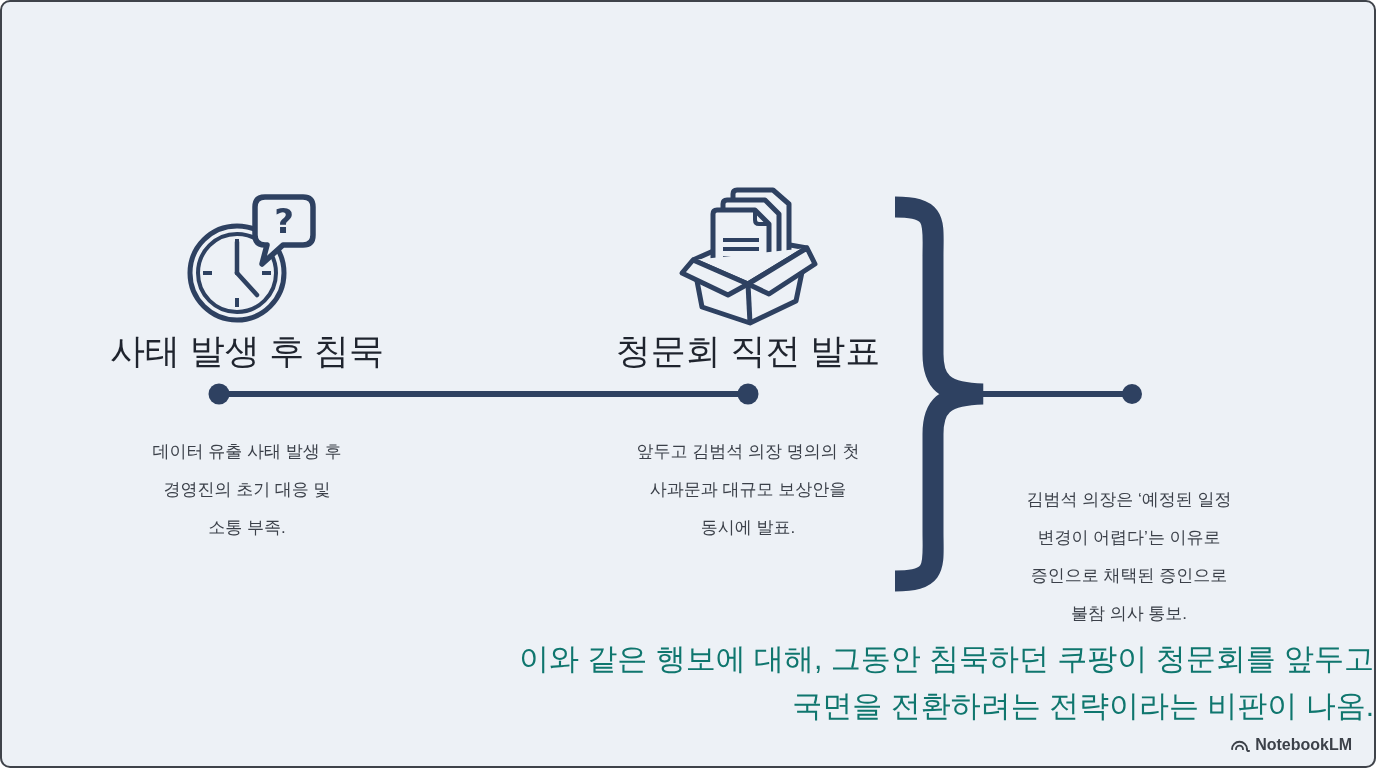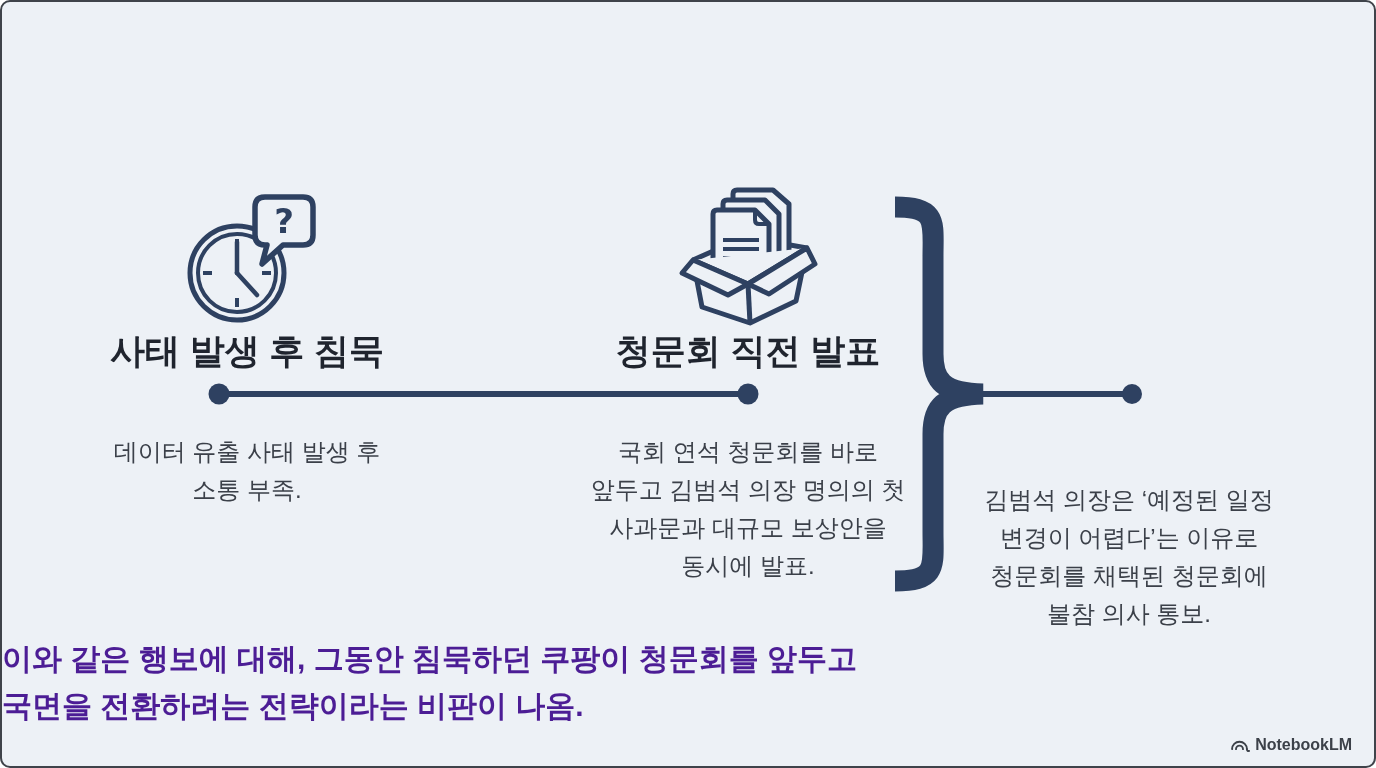--- a/index.html
+++ b/index.html
@@ -17,33 +17,33 @@
     position:absolute;left:78px;top:70px;width:1240px;
     font-size:53px;font-weight:800;letter-spacing:-1px;
     color:#2e333c;line-height:1.15;white-space:nowrap;
   }
   .col{position:absolute;top:184px;text-align:center;}
   .col-1{left:95px;width:300px;}
   .col-2{left:590px;width:312px;}
   .col-3{left:977px;width:300px;}
   .icon-wrap{height:138px;display:flex;align-items:center;justify-content:center;}
   .col-heading{
-    margin-top:4px;font-size:35px;font-weight:700;color:#1f242e;white-space:nowrap;
+    margin-top:4px;font-size:35px;font-weight:400;color:#1f242e;white-space:nowrap;
   }
   .overlay{position:absolute;left:0;top:0;pointer-events:none;}
   .body-text{
     position:absolute;top:431px;text-align:center;
-    font-size:24px;line-height:38px;font-weight:500;color:#3b4049;
+    font-size:17px;line-height:38px;font-weight:500;color:#3b4049;
   }
   .body-1{left:85px;width:320px;}
   .body-2{left:582px;width:328px;}
   .body-3{left:967px;width:320px;margin-top:48px;}
   .summary{
-    position:absolute;left:0;top:633px;width:100%;text-align:left;
-    font-size:30px;line-height:47px;font-weight:700;color:#4c1d95;
+    position:absolute;left:0;top:633px;width:100%;text-align:right;
+    font-size:30px;line-height:47px;font-weight:400;color:#0f766e;
   }
   .brand{
     position:absolute;right:22px;bottom:9px;
     display:flex;align-items:flex-start;gap:5px;
     font-size:16px;font-weight:700;color:#3c4149;
   }
   svg{display:block;}
 </style>
 </head>
 <body>
@@ -99,32 +99,32 @@
     <line x1="217" y1="392" x2="746" y2="392" stroke="#2e4161" stroke-width="6"></line>
     <circle cx="217" cy="392" r="10.5" fill="#2e4161"></circle>
     <circle cx="746" cy="392" r="10.5" fill="#2e4161"></circle>
     <path d="M 893 205 C 936 205 931 220 931 254 L 931 352 C 931 379 941 391 981 392 C 941 393 931 405 931 432 L 931 530 C 931 564 936 579 893 579" fill="none" stroke="#2e4161" stroke-width="21"></path>
     <line x1="981" y1="392" x2="1125" y2="392" stroke="#2e4161" stroke-width="6"></line>
     <circle cx="1130" cy="392" r="10" fill="#2e4161"></circle>
   </svg>
 
   <div class="body-text body-1">
     <div>데이터 유출 사태 발생 후</div>
+    <div>경영진의 초기 대응 및</div>
     <div>소통 부족.</div>
   </div>
   <div class="body-text body-2">
-    <div>국회 연석 청문회를 바로</div>
     <div>앞두고 김범석 의장 명의의 첫</div>
     <div>사과문과 대규모 보상안을</div>
     <div>동시에 발표.</div>
   </div>
   <div class="body-text body-3">
     <div>김범석 의장은 ‘예정된 일정</div>
     <div>변경이 어렵다’는 이유로</div>
-    <div>청문회를 채택된 청문회에</div>
+    <div>증인으로 채택된 증인으로</div>
     <div>불참 의사 통보.</div>
   </div>
 
   <div class="summary">
     <div>이와 같은 행보에 대해, 그동안 침묵하던 쿠팡이 청문회를 앞두고</div>
     <div>국면을 전환하려는 전략이라는 비판이 나옴.</div>
   </div>
 
   <div class="brand">
     <span>

